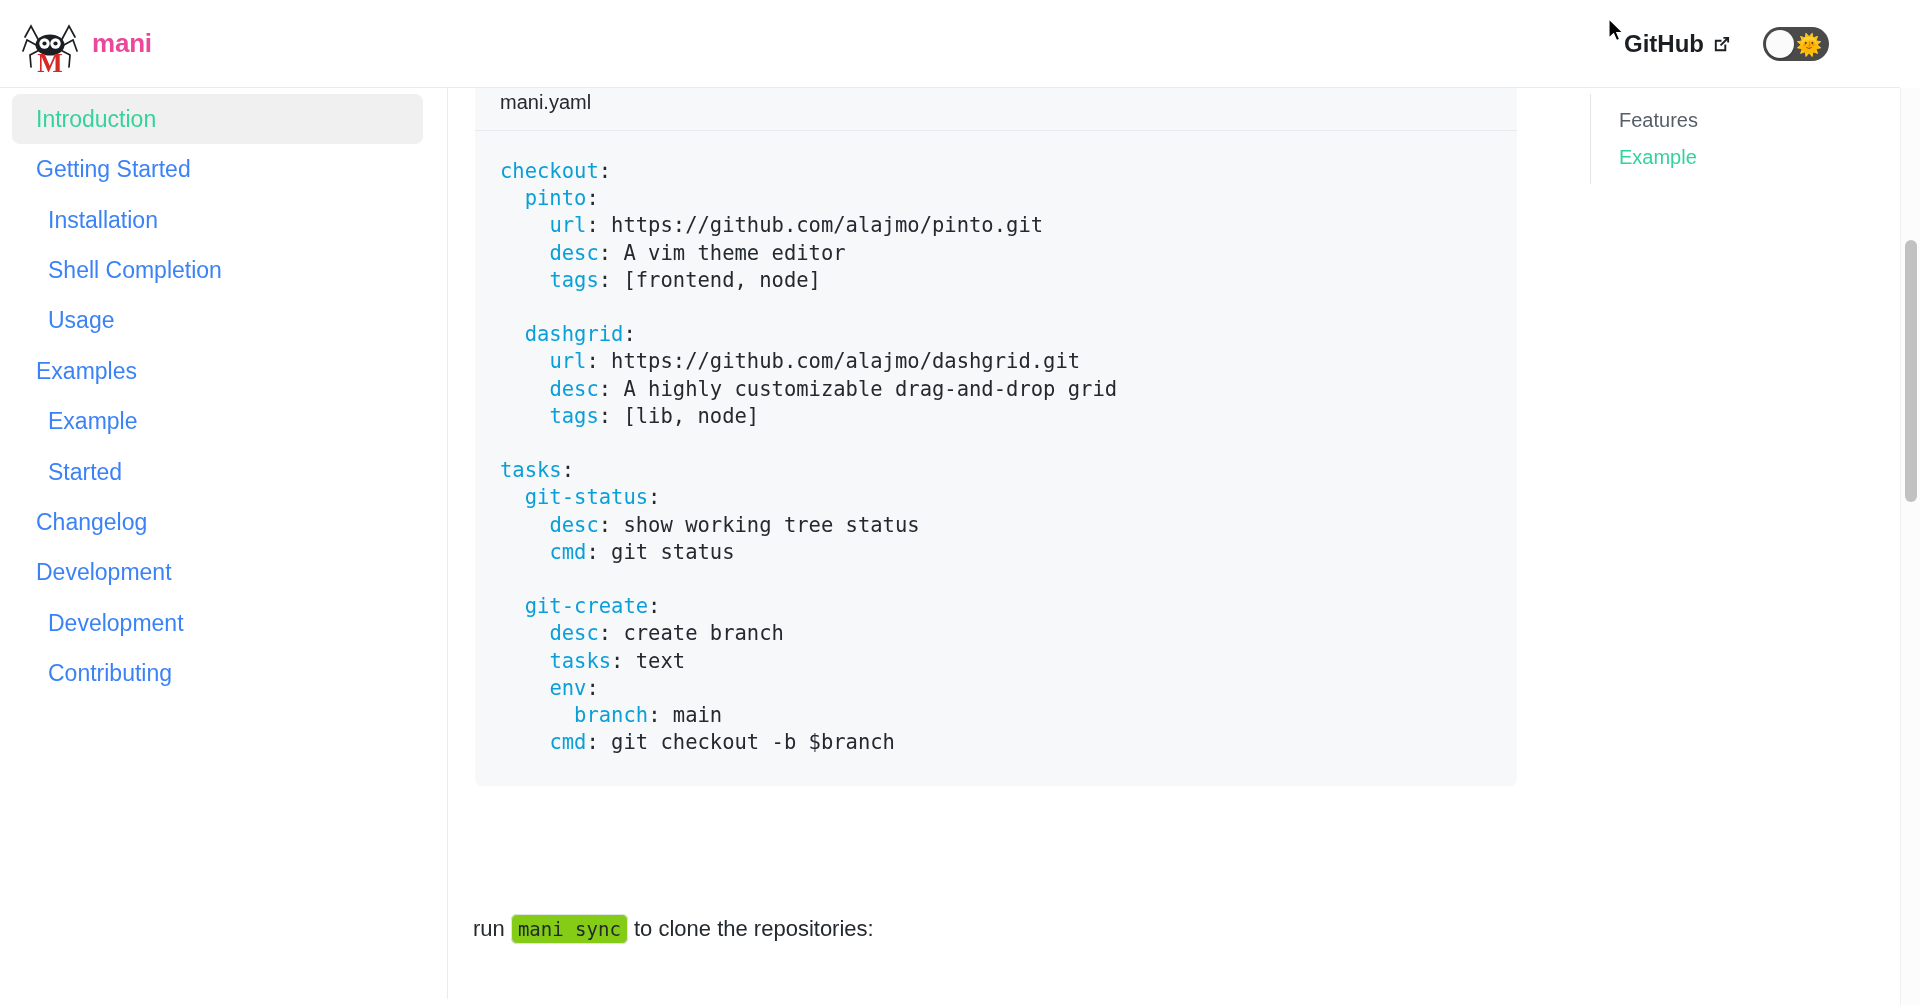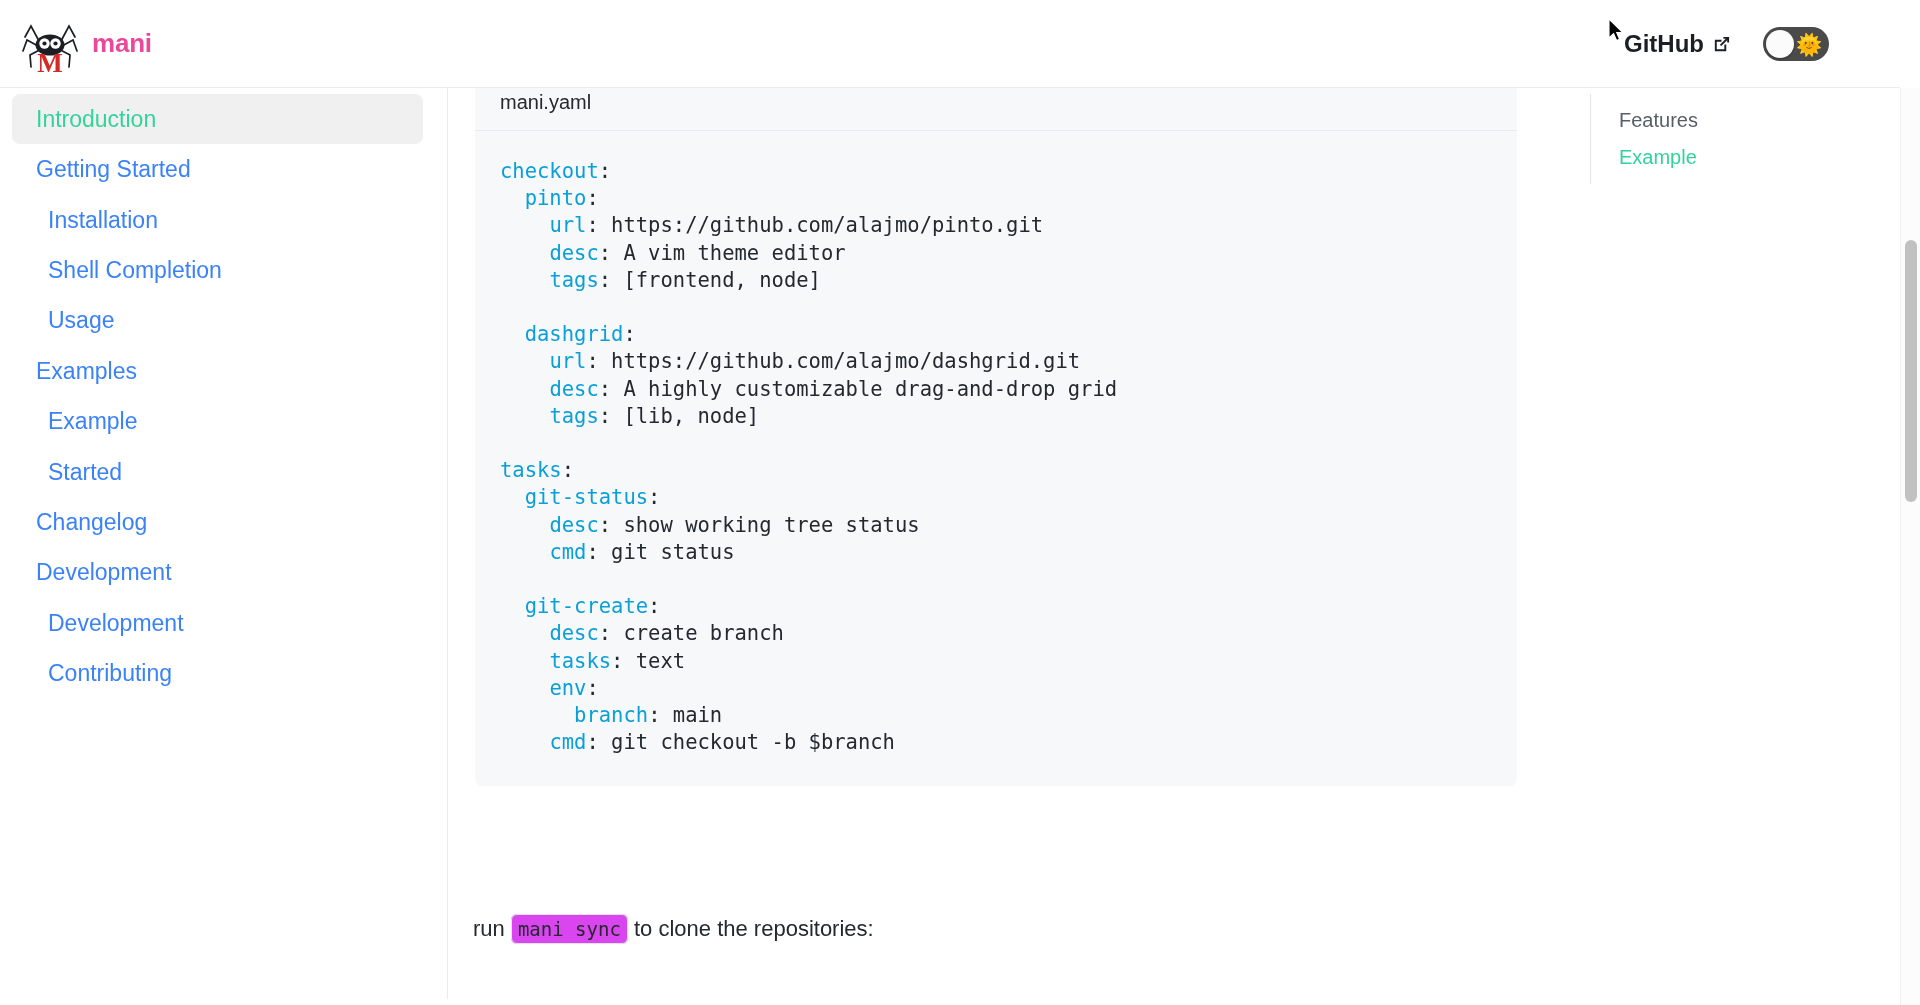--- a/index.html
+++ b/index.html
@@ -159,21 +159,21 @@
     left: 24px;
     top: 824px;
     font-size: 22px;
     color: #24292e;
     line-height: 1.5;
     white-space: nowrap;
   }
   .inline-code {
     font-family: "DejaVu Sans Mono", monospace;
     font-size: 19px;
-    background: #d946ef;
+    background: #84cc16;
     border: 1px solid #e1e4e8;
     border-radius: 6px;
     padding: 3px 6px;
     color: #24292e;
   }
 
   
   .toc {
     position: absolute;
     top: 72px;

